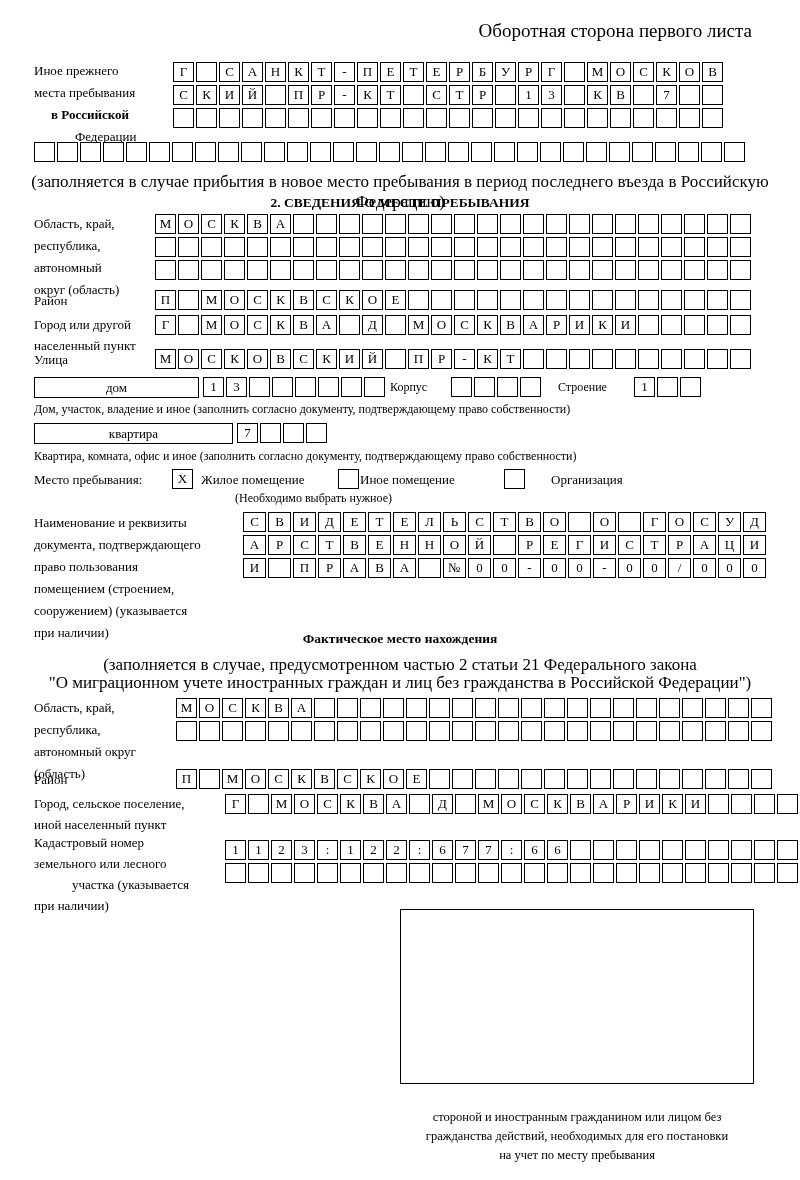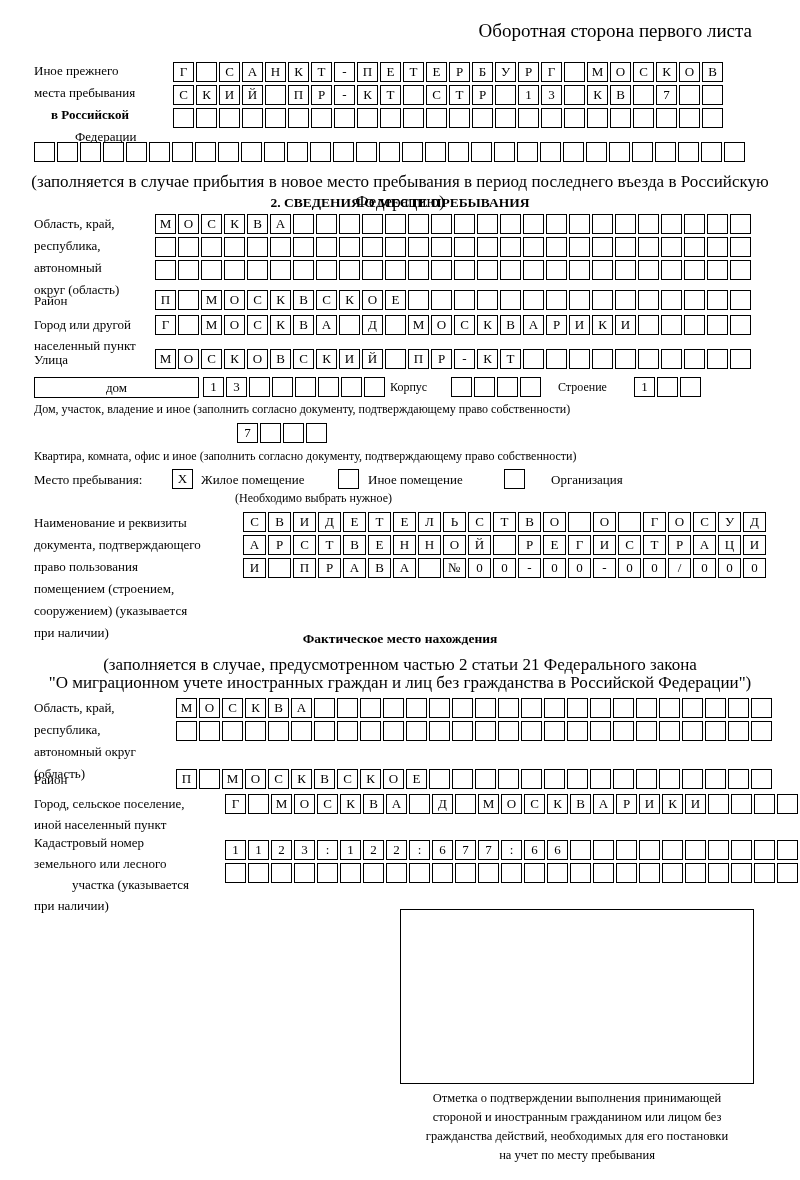--- a/index.html
+++ b/index.html
@@ -421,34 +421,35 @@
     </div>
   <div class="inline-lbl" style="left:558px; top:380px;text-align:right;">Строение</div>
   <div class="row" id="s2-stroenie" style="left:634px; top:377px;">
       <div class="cell filled">1</div>
       <div class="cell"></div>
       <div class="cell"></div>
     </div>
 
   <div class="lbl small" style="left:34px; top:402px;">Дом, участок, владение и иное (заполнить согласно документу, подтверждающему право собственности)</div>
 
+  <div class="wide-box" style="left:34px; top:423px; width:199px;">квартира</div>
   <div class="row" id="s2-flat" style="left:237px; top:423px;">
       <div class="cell filled">7</div>
       <div class="cell"></div>
       <div class="cell"></div>
       <div class="cell"></div>
     </div>
 
   <div class="lbl small" style="left:34px; top:449px;">Квартира, комната, офис и иное (заполнить согласно документу, подтверждающему право собственности)</div>
 
   <div class="lbl" style="left:34px; top:472px;">Место пребывания:</div>
   <div class="cell" style="position:absolute; left:172px; top:469px;">X</div>
   <div class="lbl" style="left:201px; top:472px;">Жилое помещение</div>
   <div class="cell" style="position:absolute; left:338px; top:469px;"></div>
-  <div class="lbl" style="left:368px; top:472px;">Иное помещение</div>
+  <div class="lbl" style="left:360px; top:472px;">Иное помещение</div>
   <div class="cell" style="position:absolute; left:504px; top:469px;"></div>
   <div class="lbl" style="left:551px; top:472px;">Организация</div>
   <div class="lbl small" style="left:235px; top:491px;">(Необходимо выбрать нужное)</div>
 
   <div class="lbl" style="left:34px; top:515px;">Наименование и реквизиты</div>
   <div class="lbl" style="left:34px; top:537px;">документа, подтверждающего</div>
   <div class="lbl" style="left:34px; top:559px;">право пользования</div>
   <div class="lbl" style="left:34px; top:581px;">помещением (строением,</div>
   <div class="lbl" style="left:34px; top:603px;">сооружением) (указывается</div>
   <div class="lbl" style="left:34px; top:625px;">при наличии)</div>
@@ -703,18 +704,17 @@
       <div class="cell"></div>
       <div class="cell"></div>
       <div class="cell"></div>
       <div class="cell"></div>
       <div class="cell"></div>
       <div class="cell"></div>
       <div class="cell"></div>
     </div>
 
   <div class="bottom-box" style="left:400px; top:909px; width:354px; height:175px;"></div>
-  <div class="bottom-cap" style="left:380px; top:1090px; width:394px;">Отметка о подтверждении выполнения принимающей</div>
   <div class="bottom-cap" style="left:380px; top:1109px; width:394px;">стороной и иностранным гражданином или лицом без</div>
   <div class="bottom-cap" style="left:380px; top:1128px; width:394px;">гражданства действий, необходимых для его постановки</div>
   <div class="bottom-cap" style="left:380px; top:1147px; width:394px;">на учет по месту пребывания</div>
 
 </div>
 
 </body></html>

